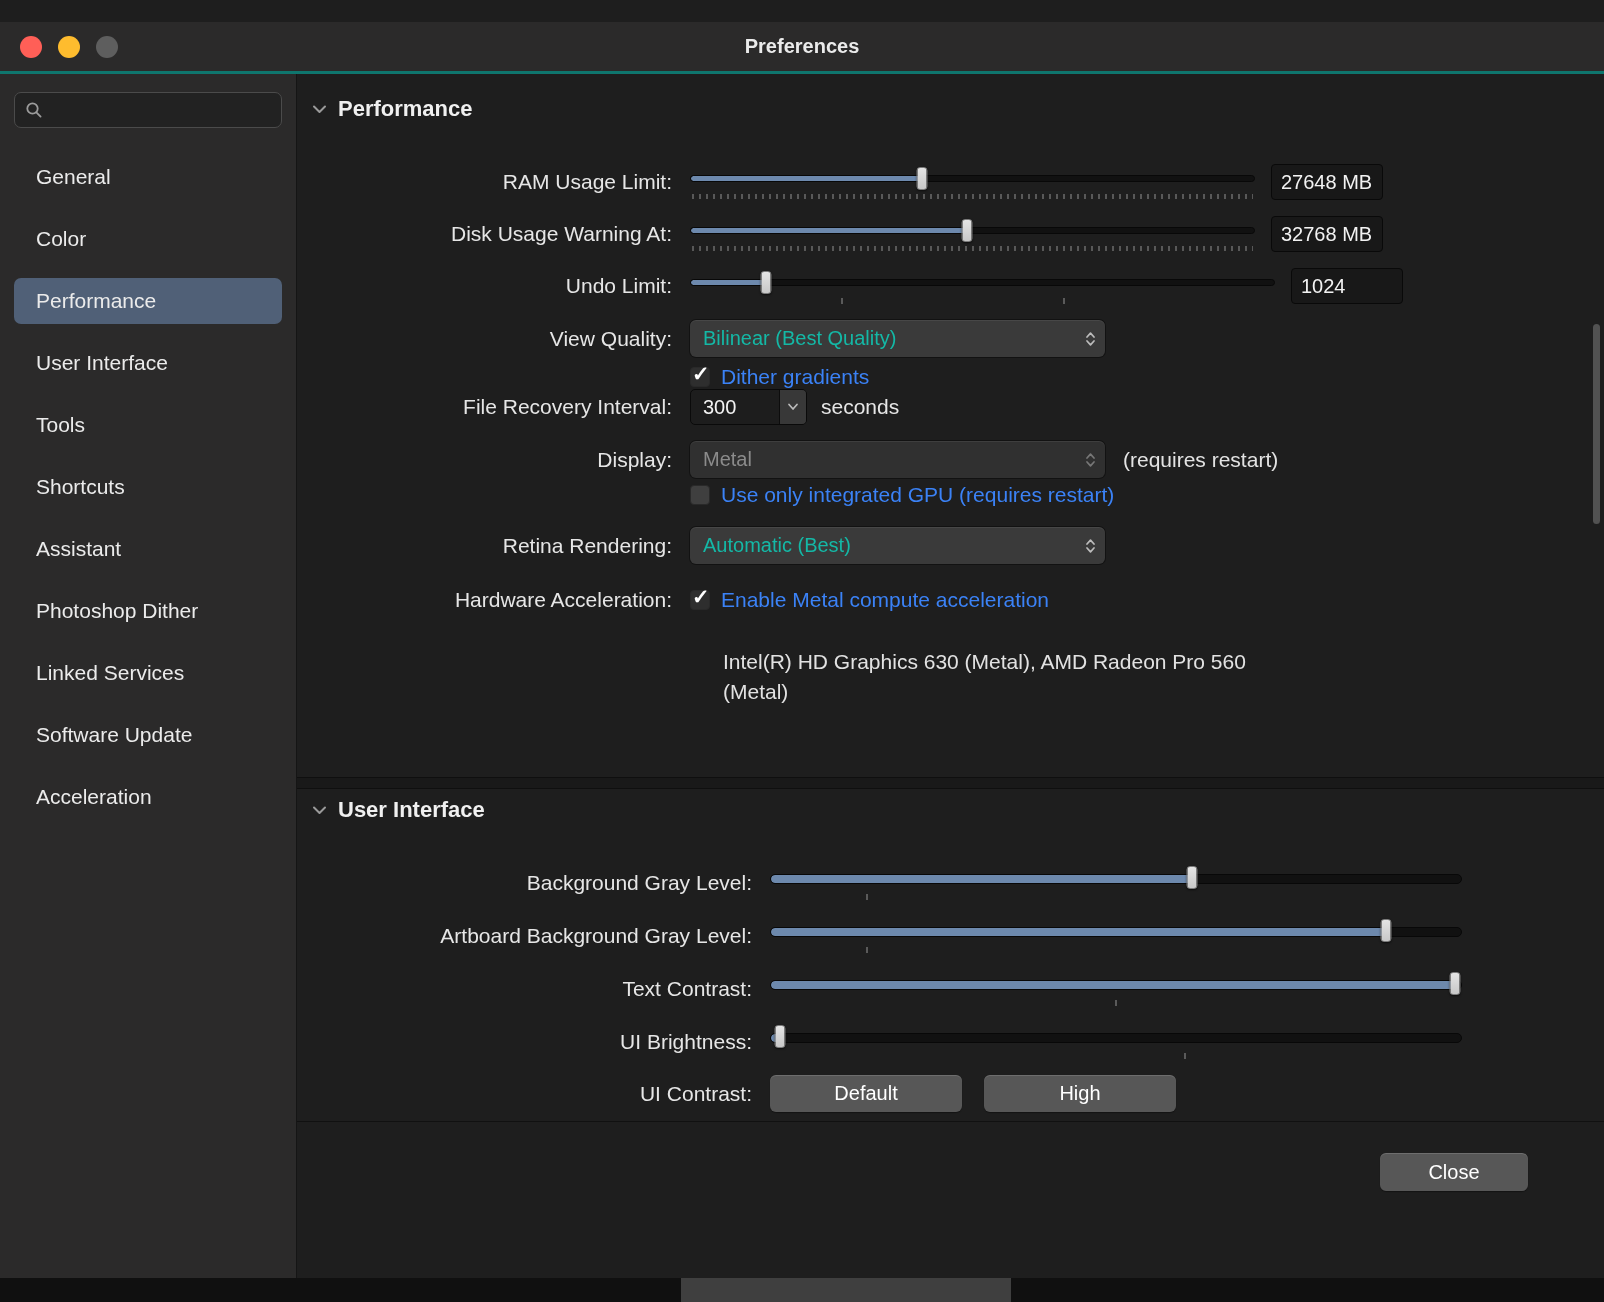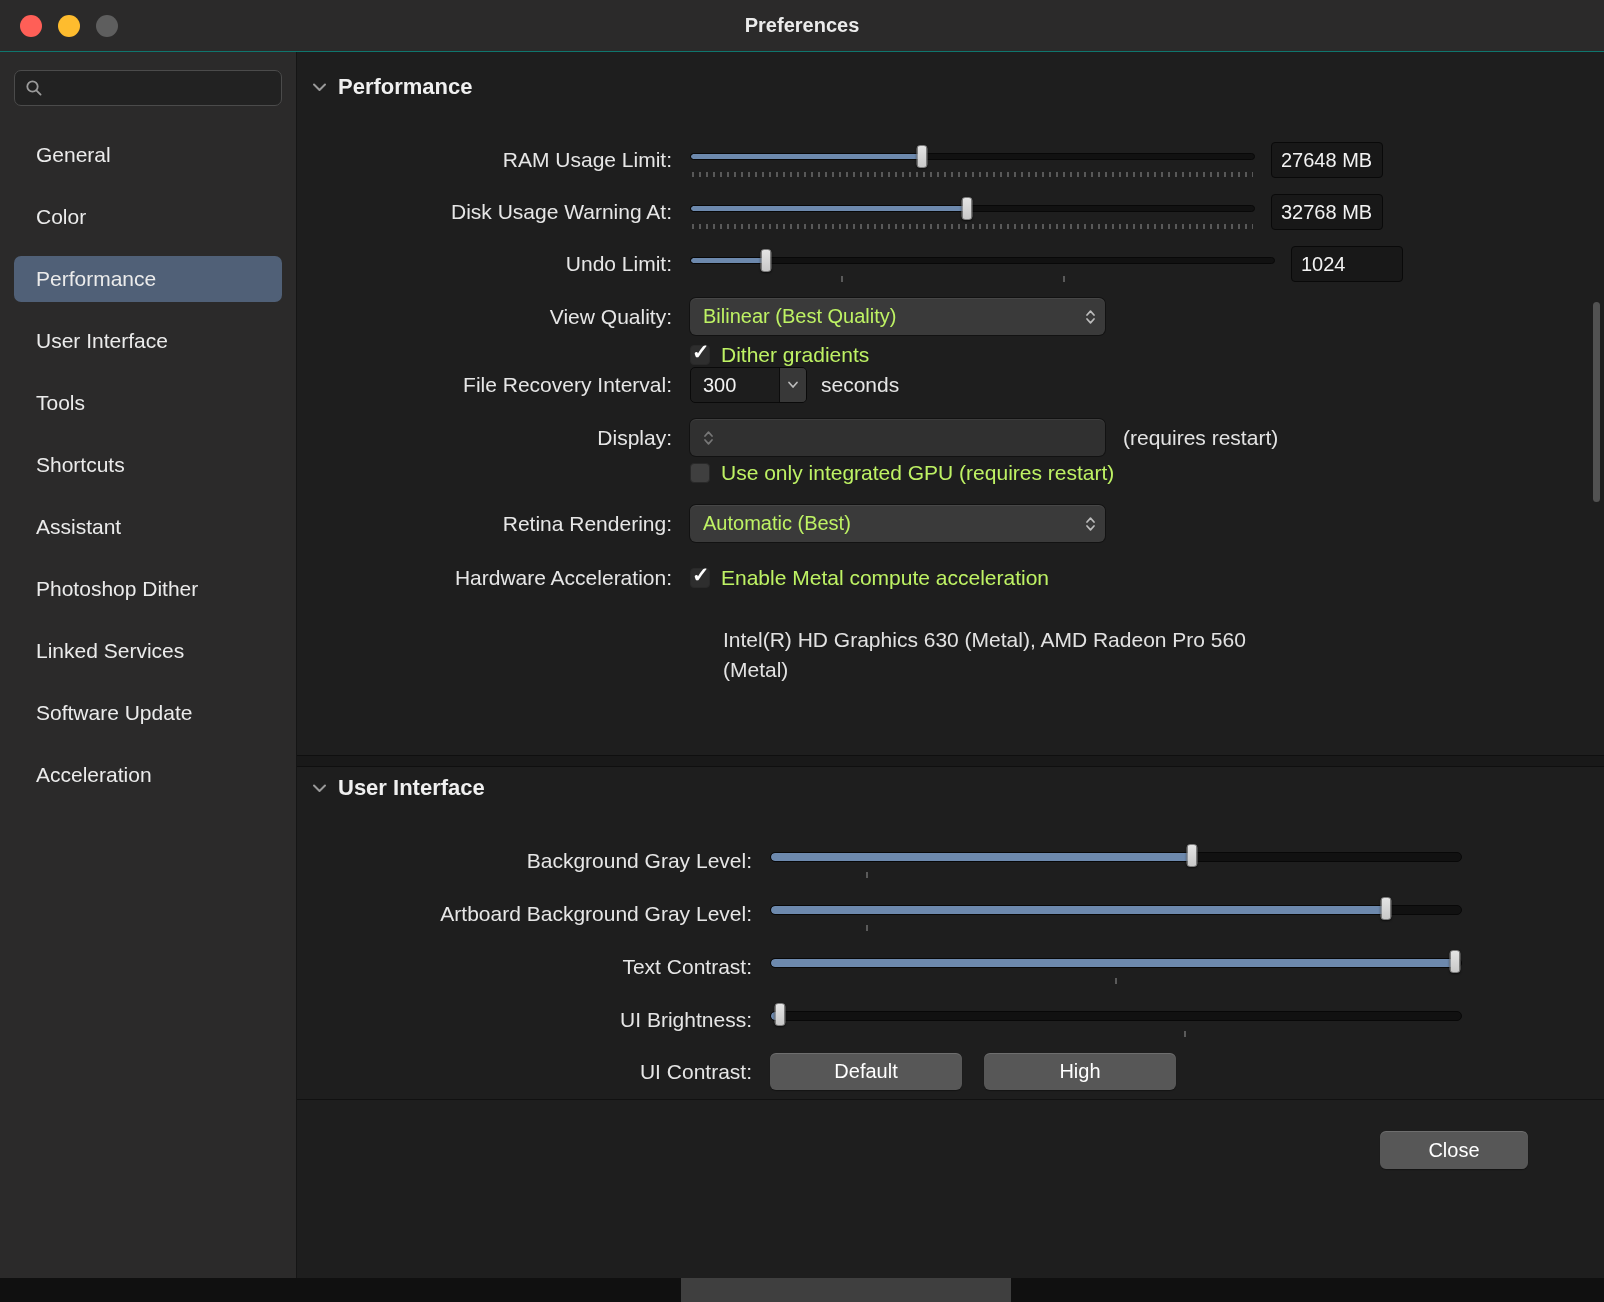--- a/index.html
+++ b/index.html
@@ -9,21 +9,22 @@
     background:#101010;
     overflow:hidden;
     color:#e6e6e6;
   }
   .window { width:1604px; height:1278px; display:flex; flex-direction:column; background:#1e1e1e; }
 
   
   .titlebar {
     height:52px; flex:0 0 auto; background:#2b2a2a; position:relative;
     display:flex; align-items:center; justify-content:center;
-    border-bottom:1px solid #0f766e;
+    border-bottom:3px solid #0f766e;
+    margin-top:22px;
   }
   .traffic { position:absolute; left:20px; top:0; height:100%; display:flex; align-items:center; gap:16px; }
   .light { width:22px; height:22px; border-radius:50%; display:inline-block; }
   .title { font-size:20px; font-weight:700; color:#ebebeb; }
 
   
   .body { flex:1; display:flex; min-height:0; }
 
   
   .sidebar { width:297px; flex:0 0 auto; background:#2b2a2a; border-right:1px solid #151515; padding:18px 14px 0; }
@@ -89,38 +90,38 @@
     color:#f2f2f2; font-size:20px; display:flex; align-items:center;
     padding:0 9px; overflow:hidden; white-space:nowrap;
   }
 
   
   .dropdown {
     width:415px; height:37px; background:#3a3a3a; border-radius:6px;
     display:flex; align-items:center; padding:0 9px 0 13px; flex:0 0 auto;
     box-shadow:0 0 0 1px rgba(0,0,0,.38), inset 0 1px 0 rgba(255,255,255,.07);
   }
-  .dd-value { flex:1; font-size:20px; font-weight:500; color:#bef264; white-space:nowrap; overflow:hidden; }
+  .dd-value { flex:1; font-size:20px; font-weight:500; color:#14b8a6; white-space:nowrap; overflow:hidden; }
   .dropdown.disabled { background:#303030; }
   .dropdown.disabled .dd-value { color:#8b8b8b; }
 
   .note { margin-left:18px; font-size:21px; color:#e3e3e3; white-space:nowrap; }
 
   
   .combo { width:117px; height:36px; flex:0 0 auto; display:flex; overflow:hidden; border:1px solid #0a0a0a; border-radius:5px; background:#1d1d1d; }
   .combo-value { flex:1; display:flex; align-items:center; padding-left:12px; font-size:20px; font-weight:500; color:#f2f2f2; }
   .combo-btn { width:27px; background:#383838; border-left:1px solid #0c0c0c; display:flex; align-items:center; justify-content:center; }
 
   
   .checkline { display:flex; align-items:center; gap:11px; height:28px; margin-bottom:7px; }
   .row .checkline { height:auto; margin-bottom:0; }
   .checkbox { width:20px; height:20px; border-radius:4px; background:#3f3f3f; border:1px solid #292929; position:relative; flex:0 0 auto; }
   .checkbox.checked { background:#2e2e2e; }
   .checkmark { position:absolute; left:1px; top:-5px; color:#ffffff; font-size:21px; font-weight:700; line-height:1; }
-  .check-label { font-size:21px; color:#bef264; white-space:nowrap; }
+  .check-label { font-size:21px; color:#3b82f6; white-space:nowrap; }
 
   .devices { margin-left:33px; max-width:580px; font-size:21px; line-height:30px; color:#e2e2e2; }
   .devices-row { align-items:start; margin-bottom:0;margin-top:35px; }
 
   
   .btn {
     height:37px; background:#575757; border:none; border-radius:6px;
     color:#ffffff; font-size:20px; font-family:inherit;
     box-shadow:inset 0 1px 0 rgba(255,255,255,.14), 0 1px 1px rgba(0,0,0,.35);
   }
@@ -273,20 +274,21 @@
               </span>
             </div>
             <span class="note" style="margin-left:14px;color:#e6e6e6;">seconds</span>
           </div>
         </div>
 
         <div class="row mb5">
           <div class="label">Display:</div>
           <div class="ctrl">
             <div class="dropdown disabled">
+              <span class="dd-value">Metal</span>
               <svg width="11" height="18" viewBox="0 0 11 18">
                 <path d="M2 7 L5.5 3.2 L9 7" fill="none" stroke="#777" stroke-width="1.7" stroke-linecap="round" stroke-linejoin="round"></path>
                 <path d="M2 11 L5.5 14.8 L9 11" fill="none" stroke="#777" stroke-width="1.7" stroke-linecap="round" stroke-linejoin="round"></path>
               </svg>
             </div>
             <span class="note">(requires restart)</span>
           </div>
         </div>
 
         <div class="row mb20" style="min-height:0;">

